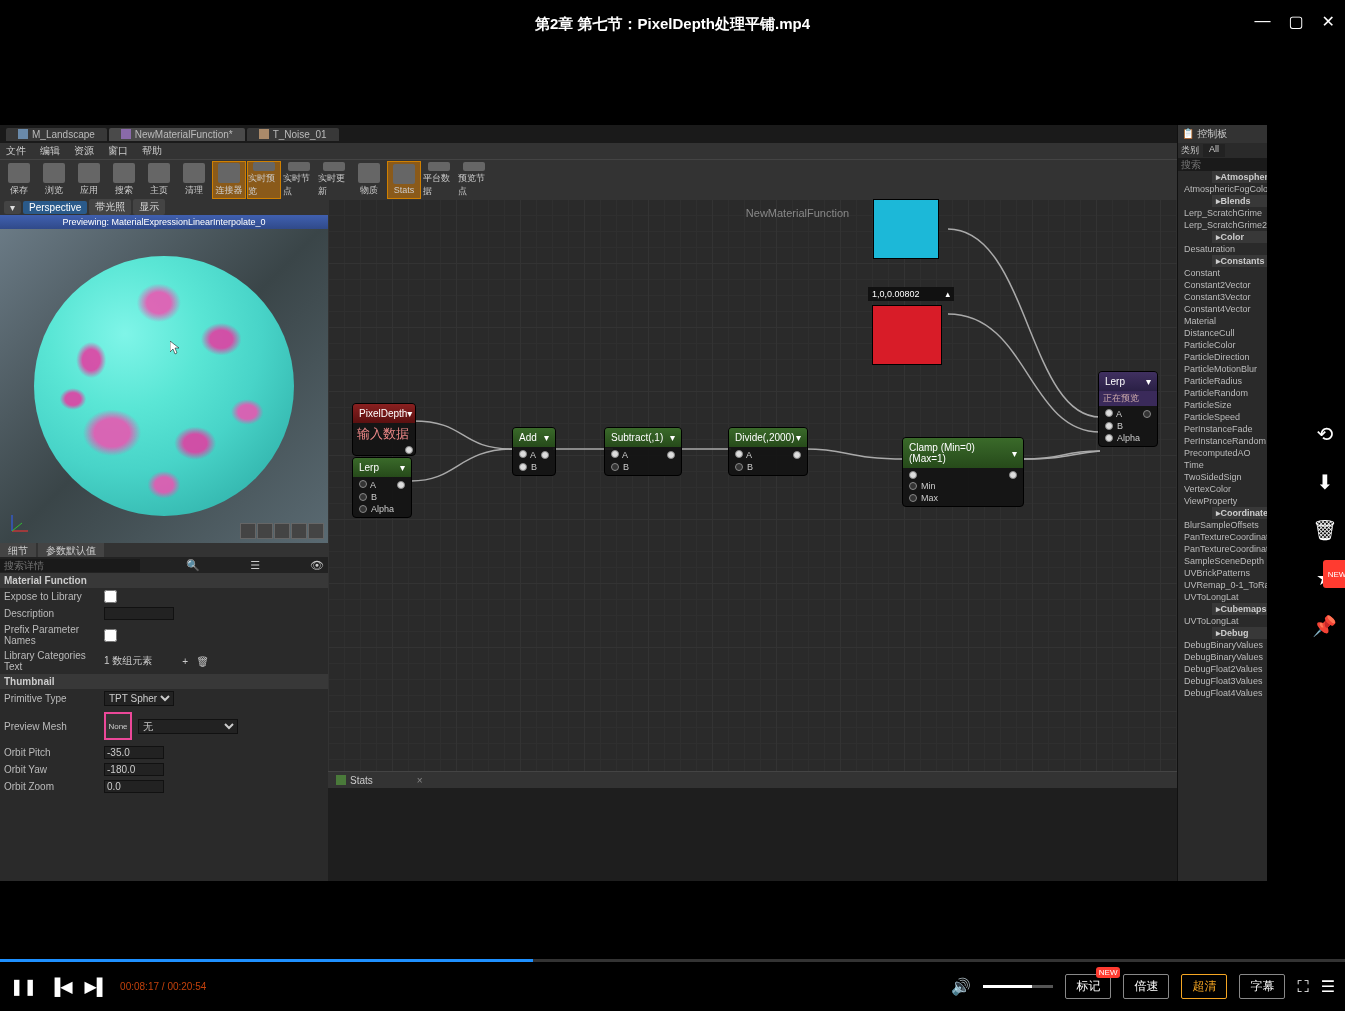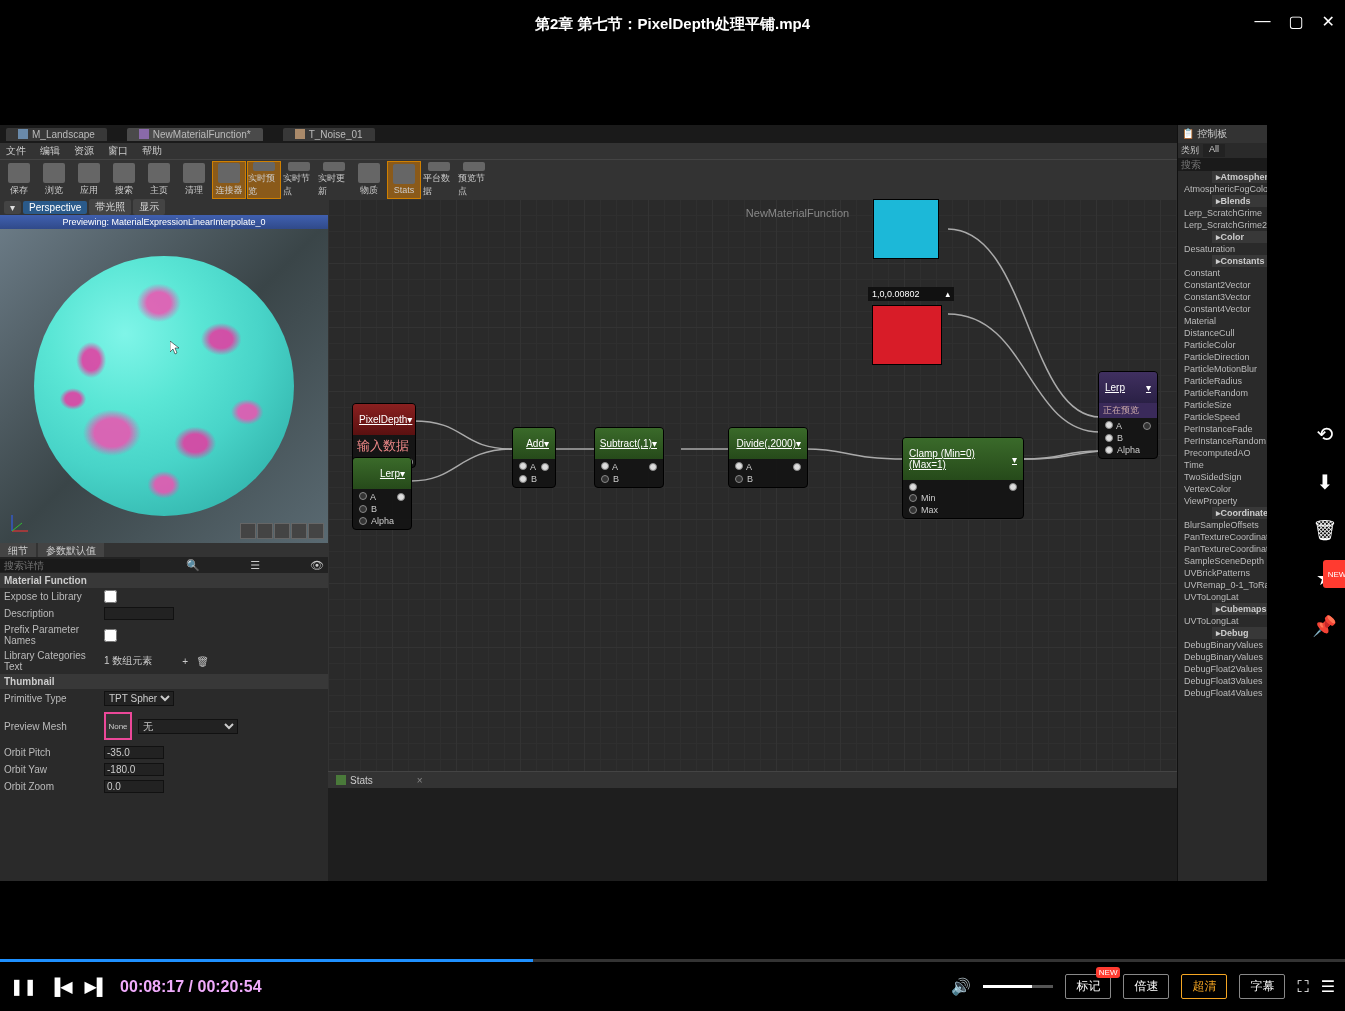--- a/index.html
+++ b/index.html
@@ -2,21 +2,21 @@
 <html><head>
 <meta charset="utf-8">
 <style>
 * { margin: 0; padding: 0; box-sizing: border-box; font-family: "Microsoft YaHei", Arial, sans-serif; }
 body { background: #000; color: #ccc; width: 1345px; height: 1011px; overflow: hidden; position: relative; font-size: 11px; }
 .titlebar { height: 48px; background: #000; display: flex; align-items: center; justify-content: center; position: relative; }
 .titlebar-title { color: #fff; font-size: 15px; font-weight: bold; }
 .titlebar-controls { position: absolute; right: 10px; top: 12px; display: flex; gap: 18px; }
 .titlebar-controls span { color: #fff; font-size: 16px; cursor: pointer; }
 .app-body { position: absolute; top: 125px; left: 0; right: 78px; bottom: 130px; background: #262626; }
-.doctabs { height: 18px; background: #1a1a1a; display: flex; align-items: center; padding-left: 6px; gap: 20px; }
+.doctabs { height: 18px; background: #1a1a1a; display: flex; align-items: center; padding-left: 6px; gap: 2px; }
 .doctab { background: #383838; padding: 1px 12px; font-size: 10px; color: #bbb; border-radius: 2px 2px 0 0; display: flex; align-items: center; gap: 4px; }
 .doctab.active { background: #4a4a4a; }
 .menubar { height: 16px; background: #333; display: flex; align-items: center; padding-left: 6px; gap: 14px; font-size: 10px; }
 .toolbar { height: 40px; background: #333; display: flex; align-items: center; padding-left: 2px; gap: 1px; border-top: 1px solid #444; }
 .toolbtn { width: 34px; height: 38px; display: flex; flex-direction: column; align-items: center; justify-content: center; gap: 1px; border: 1px solid transparent; }
 .toolbtn.hl { background: #8a5a1a; border: 1px solid #d08000; }
 .toolbtn-icon { width: 22px; height: 20px; background: #666; border-radius: 2px; }
 .toolbtn-label { font-size: 9px; color: #ccc; }
 .mainrow { display: flex; height: calc(100% - 74px); }
 .leftcol { width: 328px; display: flex; flex-direction: column; background: #2a2a2a; }
@@ -37,23 +37,23 @@
 .propsection { background: #383838; padding: 2px 4px; font-size: 10px; font-weight: bold; }
 .proprow { display: flex; align-items: center; padding: 2px 4px; font-size: 10px; min-height: 16px; }
 .proprow-label { width: 100px; color: #bbb; }
 .proprow input[type=text] { width: 60px; background: #222; border: 1px solid #111; color: #ccc; font-size: 10px; padding: 0 2px; }
 .midcol { flex: 1; display: flex; flex-direction: column; position: relative; }
 .graph { flex: 1; background: #2a2a2a; background-image: linear-gradient(#333 1px, transparent 1px), linear-gradient(90deg, #333 1px, transparent 1px), linear-gradient(#2f2f2f 1px, transparent 1px), linear-gradient(90deg, #2f2f2f 1px, transparent 1px); background-size: 64px 64px, 64px 64px, 16px 16px, 16px 16px; position: relative; overflow: hidden; }
 .graph-title { position: absolute; top: 8px; left: 50%; transform: translateX(-50%); color: #888; font-size: 11px; }
 .graph-zoom { position: absolute; top: 8px; right: 10px; color: #666; font-size: 11px; }
 .watermark { position: absolute; bottom: 28px; right: 14px; color: rgba(160,160,160,0.35); font-size: 32px; font-weight: bold; }
 .node { position: absolute; background: rgba(20,20,20,0.92); border: 1px solid #000; border-radius: 4px; font-size: 10px; }
-.node-header { padding: 10px 6px; border-radius: 3px 3px 0 0; color: #fff; font-size: 10px; display: flex; align-items: center; justify-content: space-between; text-decoration: underline; }
+.node-header { padding: 4px 6px; border-radius: 3px 3px 0 0; color: #fff; font-size: 10px; display: flex; align-items: center; justify-content: space-between; }
 .node-header.red { background: linear-gradient(#8a2020,#5a1010); }
-.node-header.green { background: linear-gradient(#3a6a2a,#264a1a); justify-content: flex-end; }
+.node-header.green { background: linear-gradient(#3a6a2a,#264a1a); }
 .node-header.purple { background: linear-gradient(#403060,#2a2045); }
 .node-body { padding: 2px 4px; }
 .node-pin { display: flex; align-items: center; gap: 4px; padding: 1px 2px; font-size: 9px; color: #ccc; }
 .pin-dot { width: 8px; height: 8px; border-radius: 50%; border: 1px solid #888; background: #333; }
 .pin-dot.filled { background: #ddd; }
 .swatch { position: absolute; border: 1px solid #000; }
 .wire { stroke: #aaa; stroke-width: 1.5; fill: none; }
 .stats-tab { position: absolute; bottom: 0; left: 0; right: 0; height: 110px; background: #1e1e1e; border-top: 1px solid #444; }
 .stats-tab-hdr { height: 16px; background: #333; display: flex; align-items: center; gap: 4px; padding-left: 8px; font-size: 10px; }
 .rightcol { width: 90px; background: #2a2a2a; border-left: 1px solid #111; font-size: 10px; overflow: hidden; position: absolute; right: 0; top: 0; bottom: 0; }
@@ -61,21 +61,21 @@
 .palette-search { width: 100%; background: #1a1a1a; border: none; padding: 1px 3px; color: #ccc; font-size: 10px; }
 .palette-cat { background: #383838; padding: 1px 4px; font-size: 9px; font-weight: bold; margin-left: 34px; }
 .palette-item { padding: 1px 6px; font-size: 9px; color: #bbb; white-space: nowrap; overflow: hidden; }
 .side-icons { position: absolute; right: 6px; top: 420px; display: flex; flex-direction: column; gap: 20px; }
 .side-icons span { width: 28px; height: 28px; color: #fff; font-size: 20px; display: flex; align-items: center; justify-content: center; }
 .playerbar { position: absolute; bottom: 0; left: 0; right: 0; height: 52px; background: #000; }
 .progress { height: 3px; background: #333; position: relative; }
 .progress-fill { position: absolute; left: 0; top: 0; bottom: 0; width: 39.6%; background: #1e90ff; }
 .controls { display: flex; align-items: center; height: 49px; padding: 0 10px; gap: 12px; }
 .ctrl-icon { color: #fff; font-size: 16px; cursor: pointer; }
-.time { color: #f0abfc; font-size: 16px; font-weight: bold; }
+.time { color: #c2410c; font-size: 10px; }
 .spacer { flex: 1; }
 .volbar { width: 70px; height: 3px; background: #555; position: relative; }
 .volbar::before { content: ''; position: absolute; left: 0; top: 0; bottom: 0; width: 70%; background: #fff; }
 .pill { border: 1px solid #888; color: #fff; padding: 3px 10px; font-size: 12px; border-radius: 2px; cursor: pointer; position: relative; }
 .pill.orange { border-color: #f5a623; color: #f5a623; }
 .badge-new { position: absolute; top: -8px; right: -10px; background: #ff3b30; color: #fff; font-size: 8px; padding: 1px 3px; border-radius: 3px; }
 .win-btns { position: absolute; right: 0; top: 0; display: flex; gap: 2px; }
 .win-btns span { width: 13px; height: 11px; background: #444; font-size: 8px; color: #ccc; display: flex; align-items: center; justify-content: center; }
 </style>
 </head>
@@ -338,21 +338,21 @@
                 </span>
                 <span class="pin-dot filled"></span>
               </div>
             <div class="node-pin">
                 <span class="pin-dot filled"></span>
                 <span>B</span>
               </div>
           </div>
         </div>
 
-        <div class="node" style="left:266px;top:228px;width:70px">
+        <div class="node" style="left:276px;top:228px;width:78px">
           <div class="node-header green">
               <span>Subtract(,1)</span>
               <span>▾</span>
             </div>
           <div class="node-body">
             <div class="node-pin" style="justify-content:space-between">
                 <span style="display:flex;gap:3px">
                   <span class="pin-dot filled"></span>
                   <span>A</span>
                 </span>

